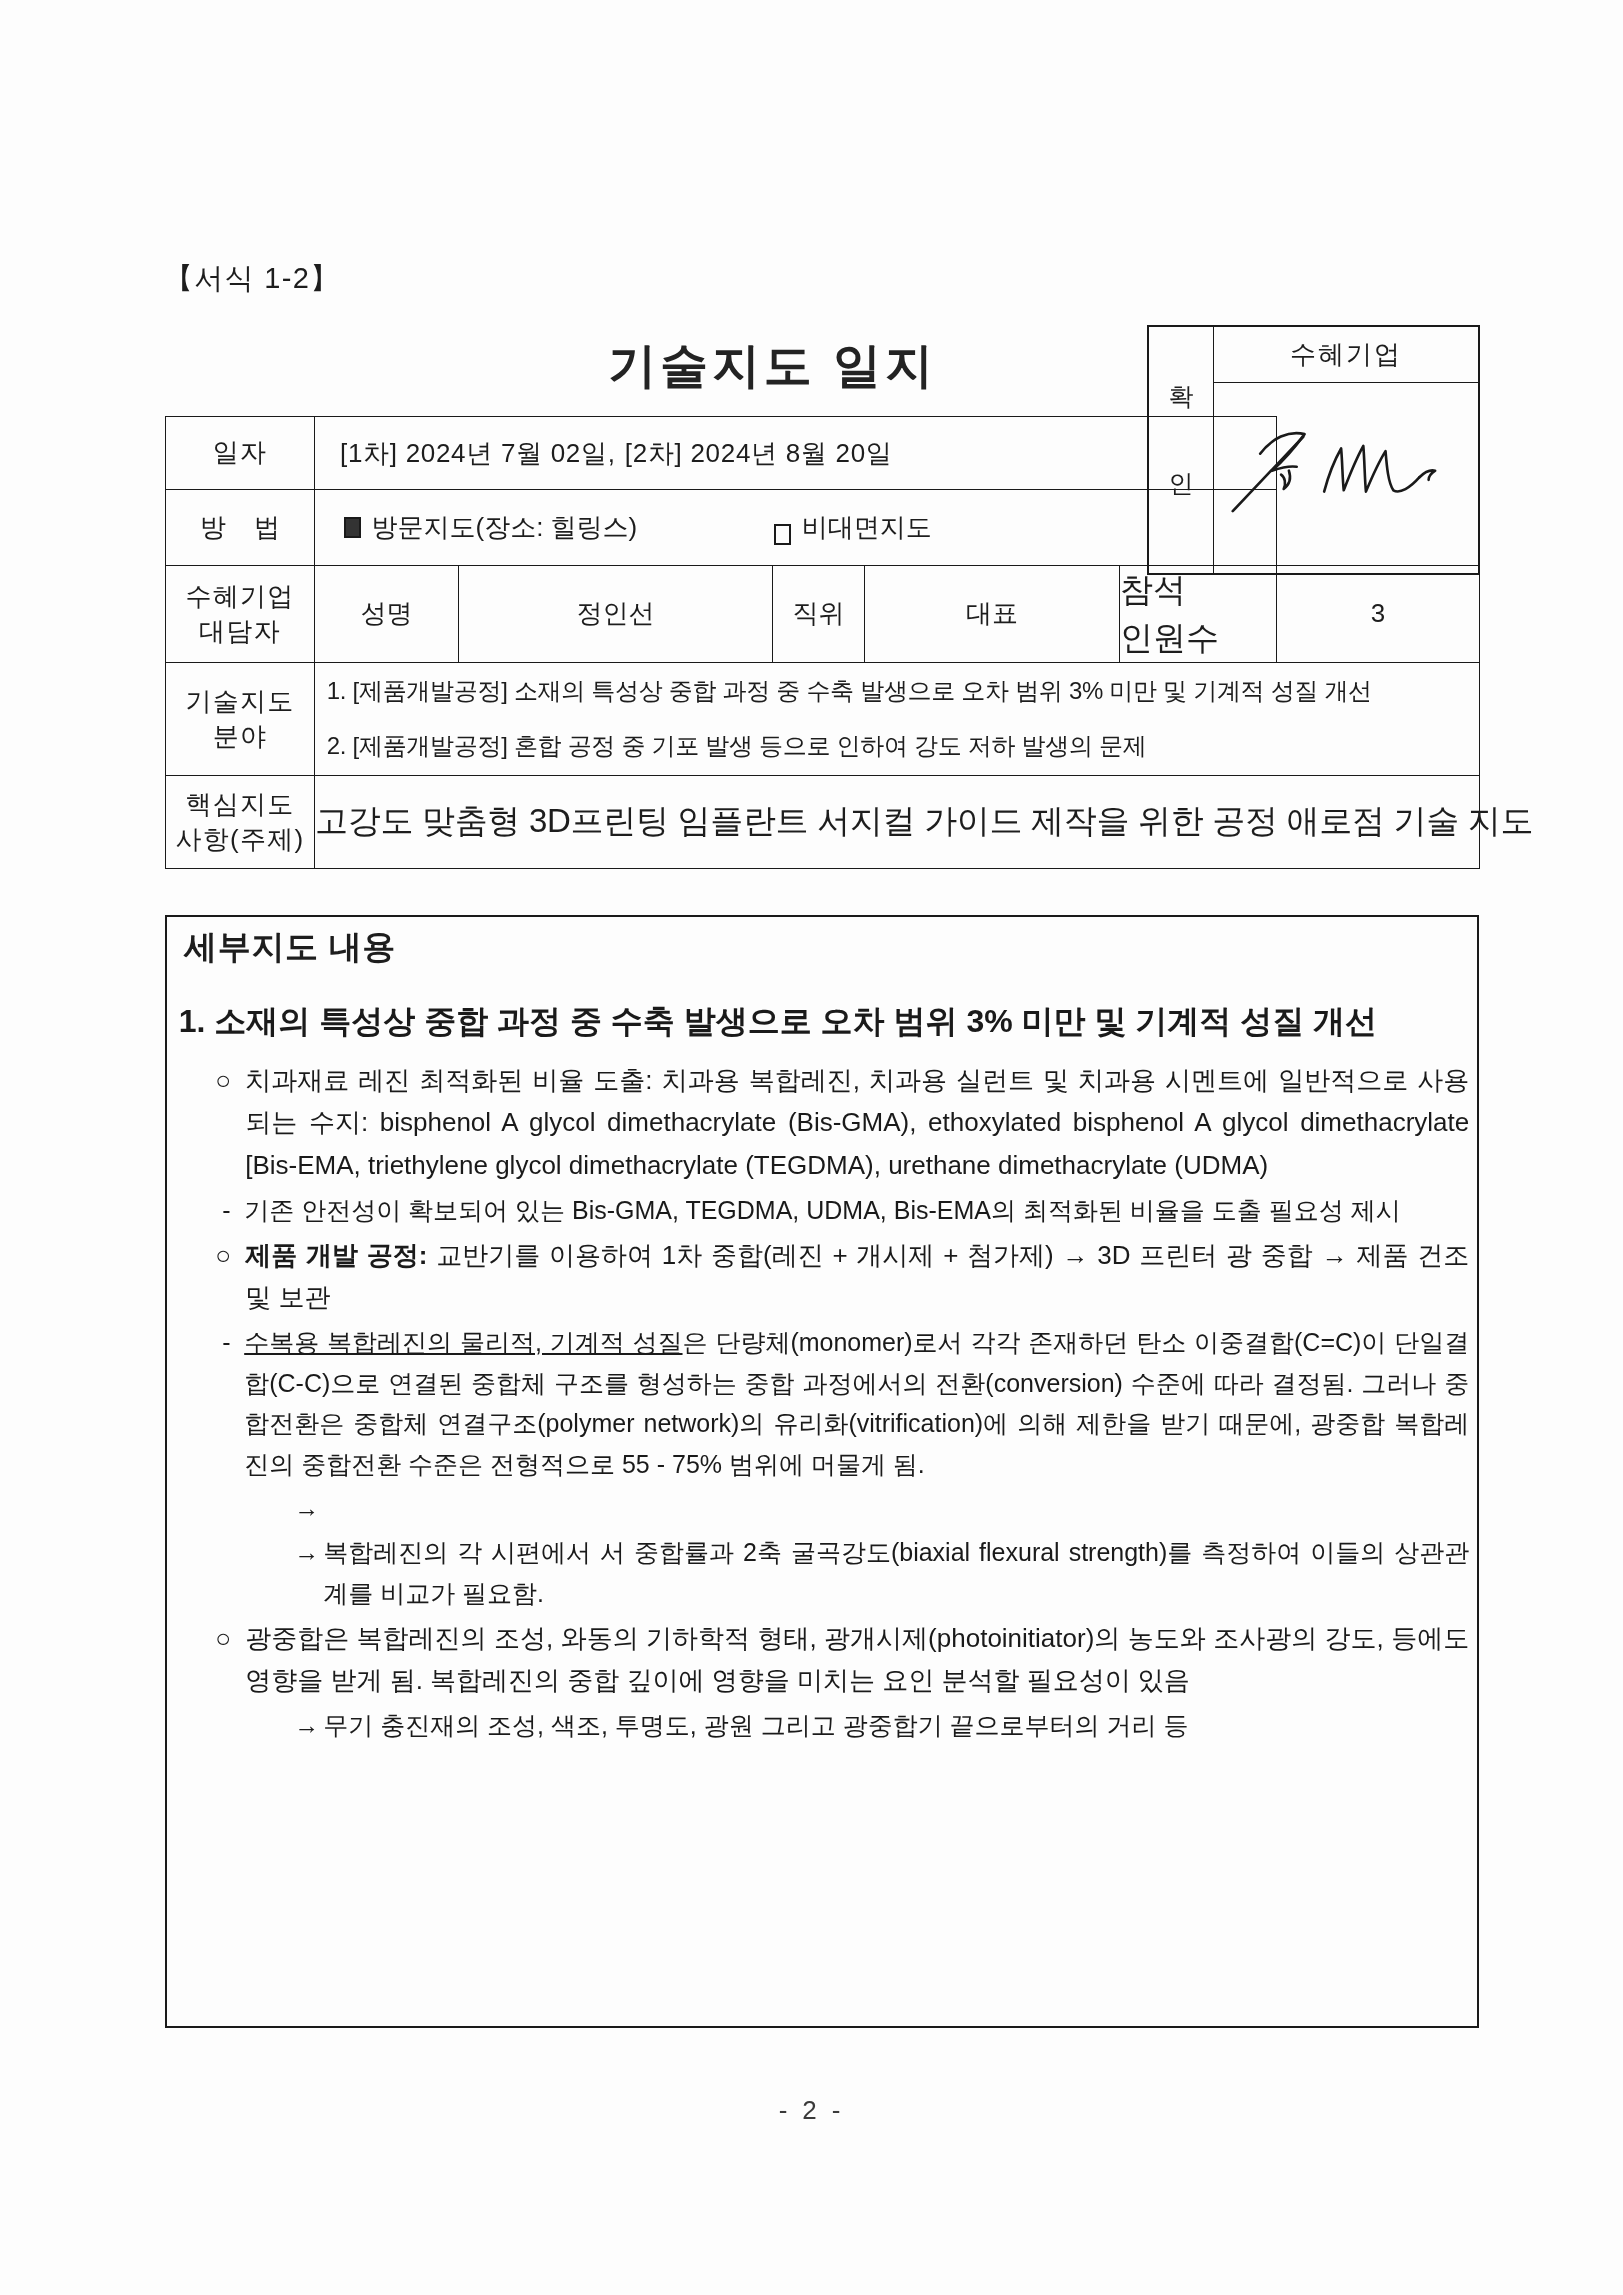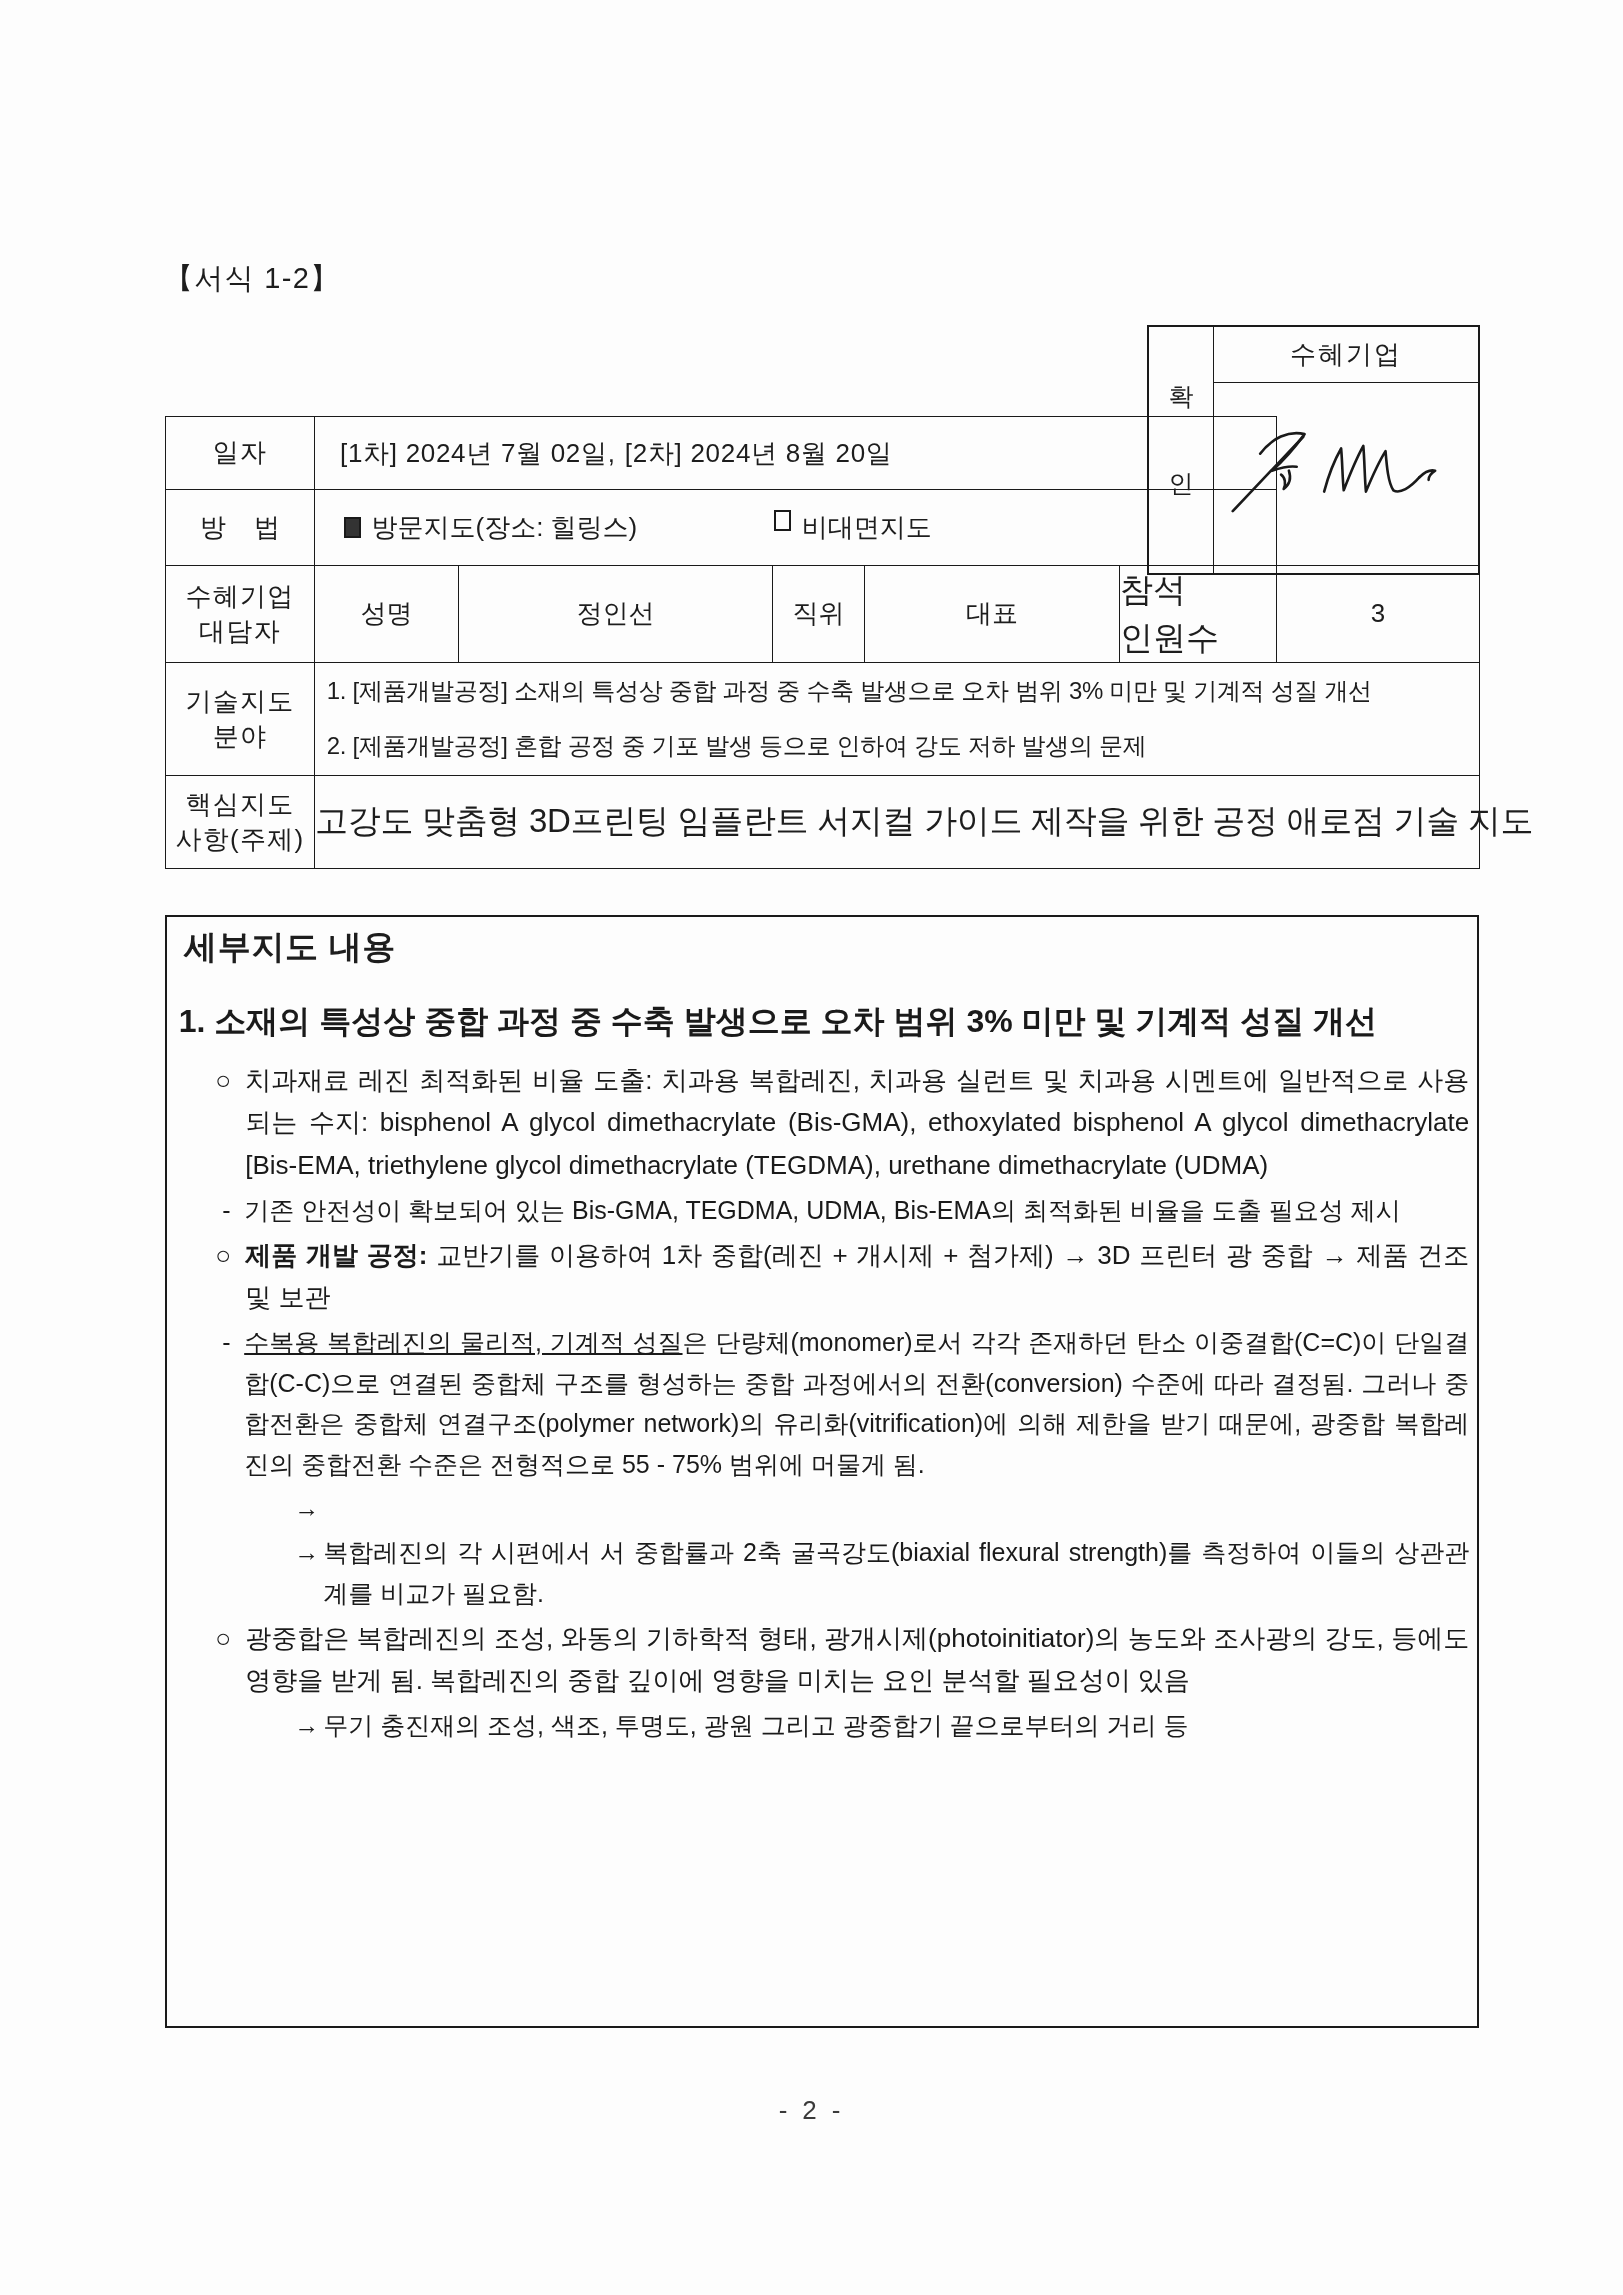--- a/index.html
+++ b/index.html
@@ -150,21 +150,21 @@
   .chk {
     display: inline-block;
     width: 17px;
     height: 21px;
     border: 2px solid #1a1a1a;
     box-sizing: border-box;
     margin-right: 10.5px;
     vertical-align: middle;
   }
   .chk.filled { background: #333333; }
-  .method-opt-2 { margin-left: 137px; display: flex; align-items: flex-start; }
+  .method-opt-2 { margin-left: 137px; display: flex; align-items: flex-end; }
 
   .person-cell {
     text-align: center;
     font-size: 26px;
   }
   .person-count-label {
     font-size: 33px;
     line-height: 1.45;
   }
 
@@ -258,20 +258,21 @@
     color: #3a3a3a;
   }
 </style>
 </head>
 <body>
 
 <div class="page">
 
   <div class="form-tag">【서식 1-2】</div>
 
+  <div class="doc-title">기술지도 일지</div>
 
   <div class="confirm-box">
     <div class="confirm-label-col">
       <span>확</span>
       <span>인</span>
     </div>
     <div class="confirm-right">
       <div class="confirm-head">수혜기업</div>
       <div class="confirm-sign">
         <svg class="signature" viewBox="0 0 370 170">

